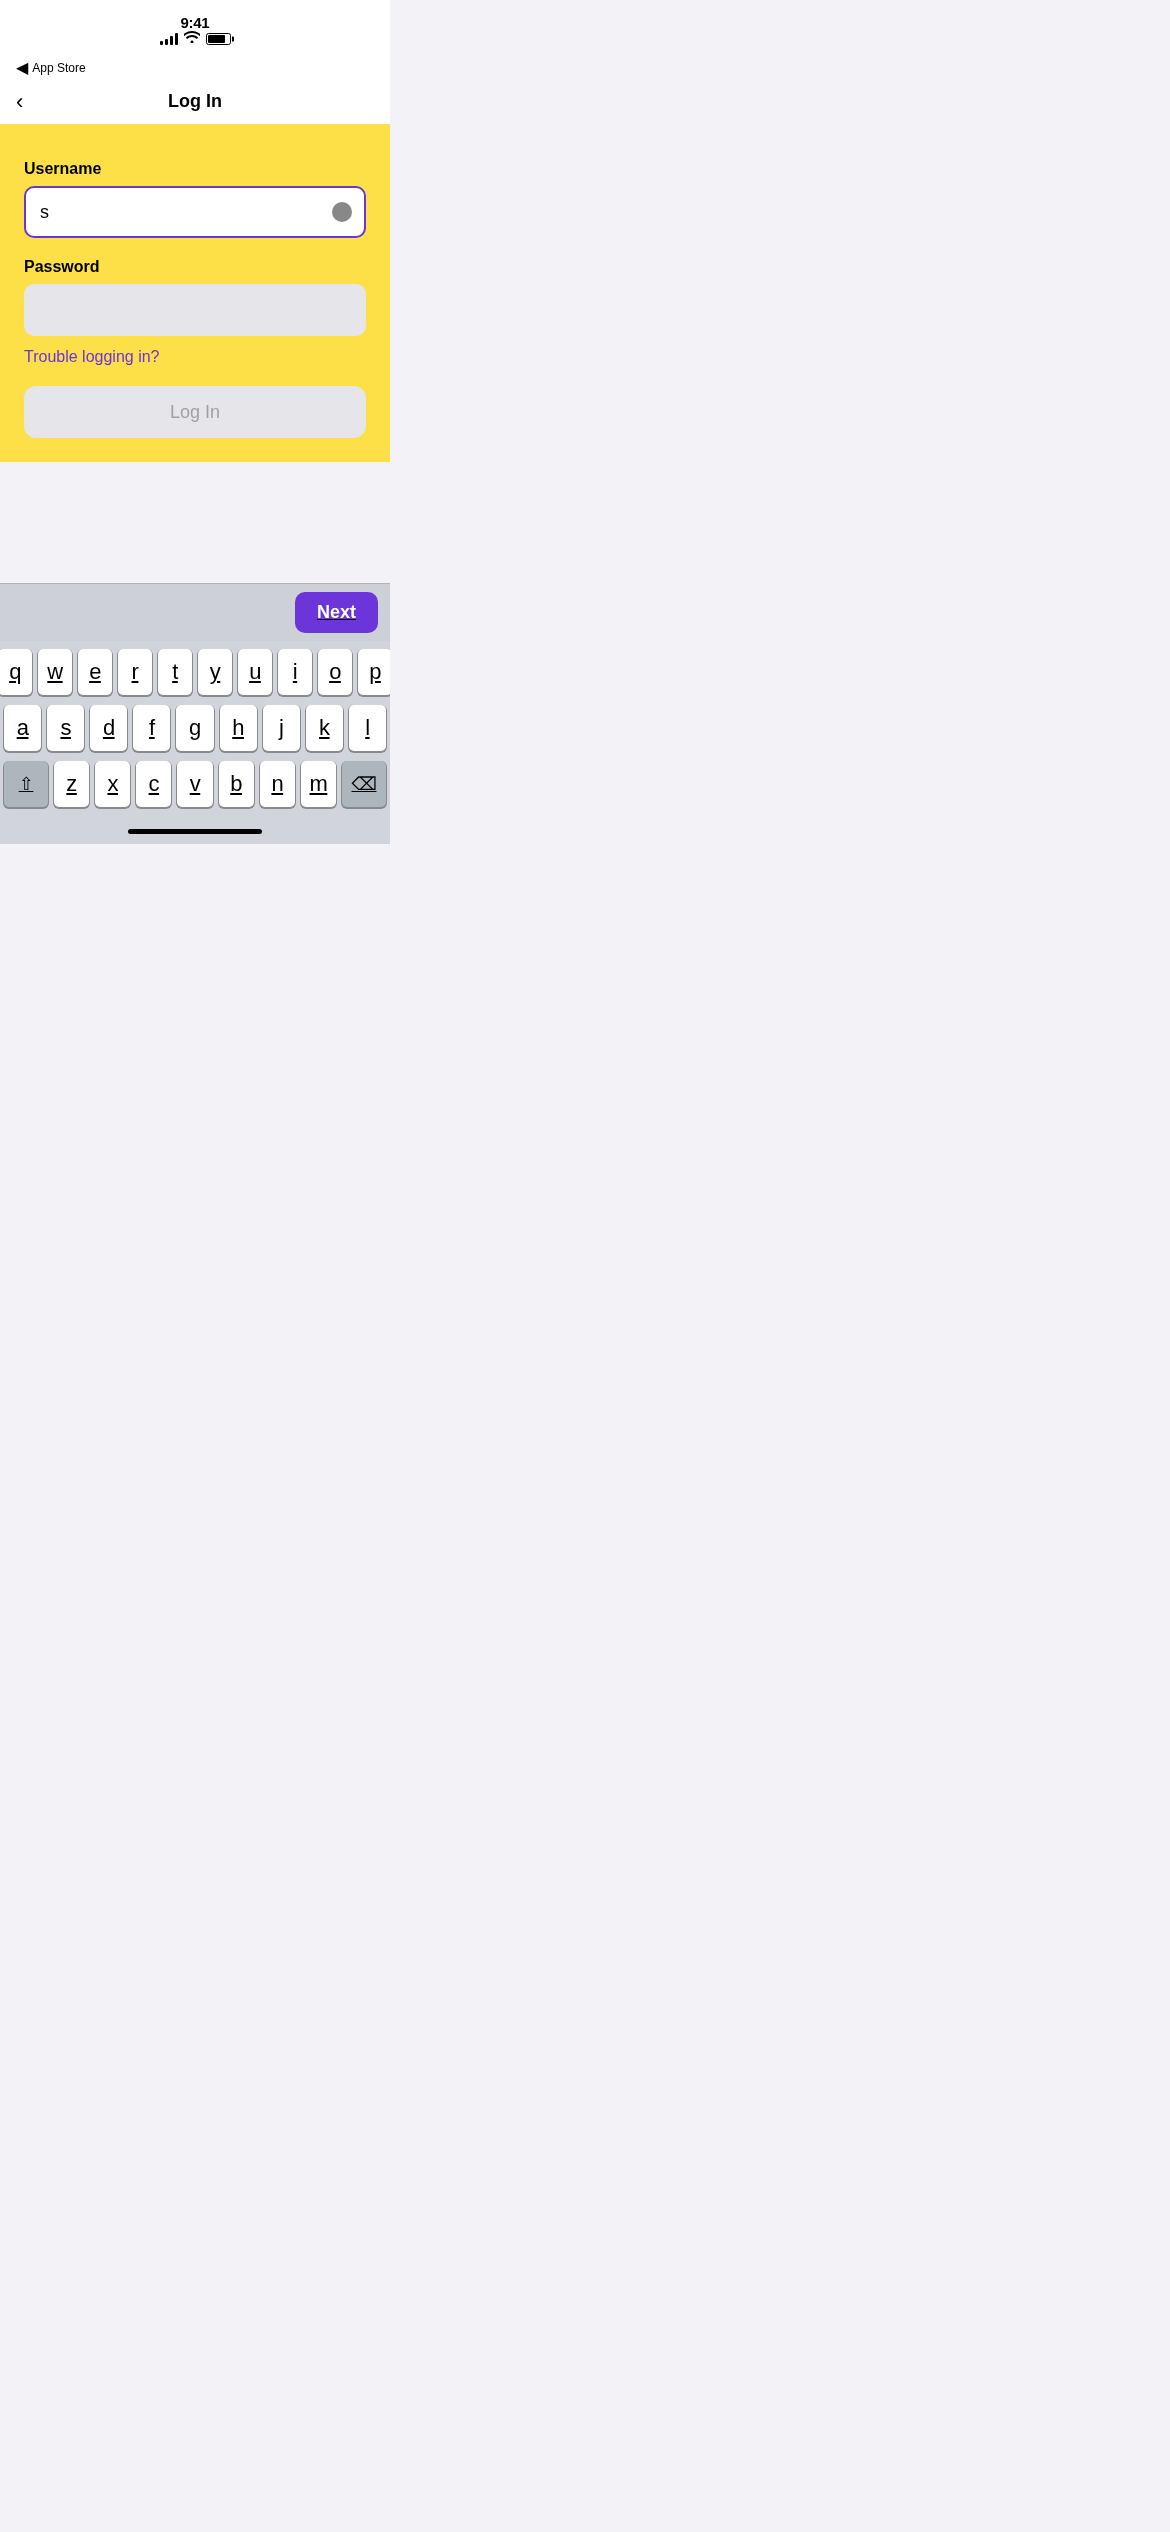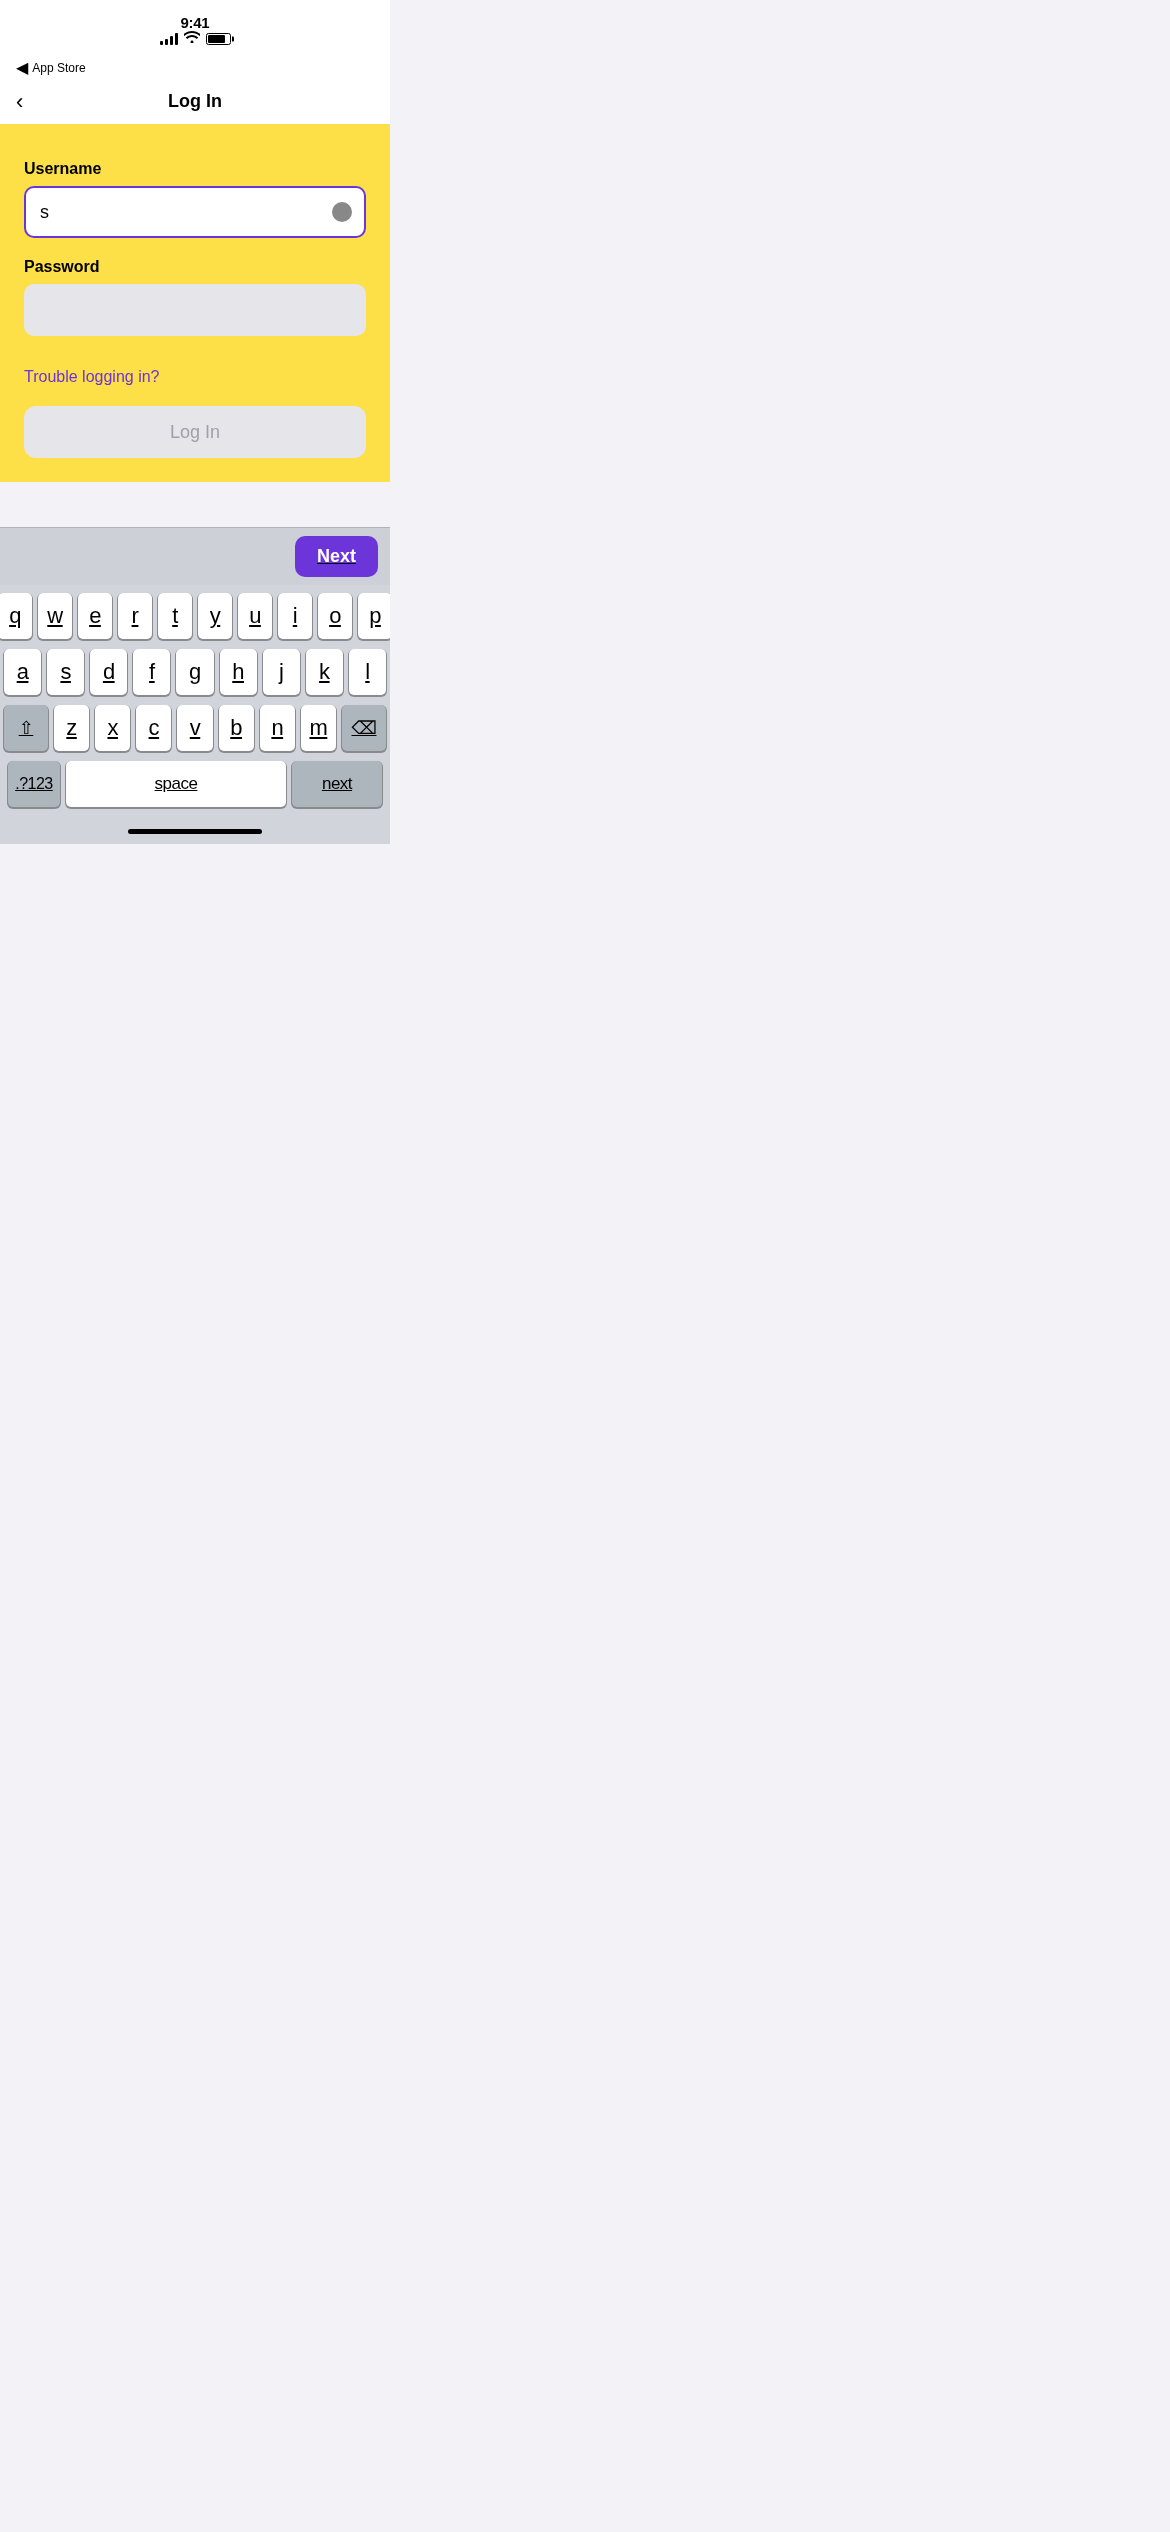--- a/index.html
+++ b/index.html
@@ -160,21 +160,21 @@
       right: 14px;
       top: 50%;
       transform: translateY(-50%);
       width: 20px;
       height: 20px;
       background: #888;
       border-radius: 50%;
     }
 
     .password-field {
-      margin-bottom: 32px;
+      margin-bottom: 12px;
     }
 
     .password-input {
       width: 100%;
       height: 52px;
       border: none;
       border-radius: 10px;
       background: #e5e5ea;
       padding: 0 14px;
       font-size: 18px;
@@ -412,25 +412,20 @@
       <div class="kb-key">c</div>
       <div class="kb-key">v</div>
       <div class="kb-key">b</div>
       <div class="kb-key">n</div>
       <div class="kb-key">m</div>
       <div class="kb-key special">
         <span class="backspace-icon">⌫</span>
       </div>
     </div>
 
-    <div class="kb-row">
-      <div class="kb-key special num-key">.?123</div>
-      <div class="kb-key space-key">space</div>
-      <div class="kb-key special next-key">next</div>
-    </div>
 
   </div>
 
   <div class="home-indicator">
     <div class="home-bar"></div>
   </div>
 
 </div>
 
 </body></html>

